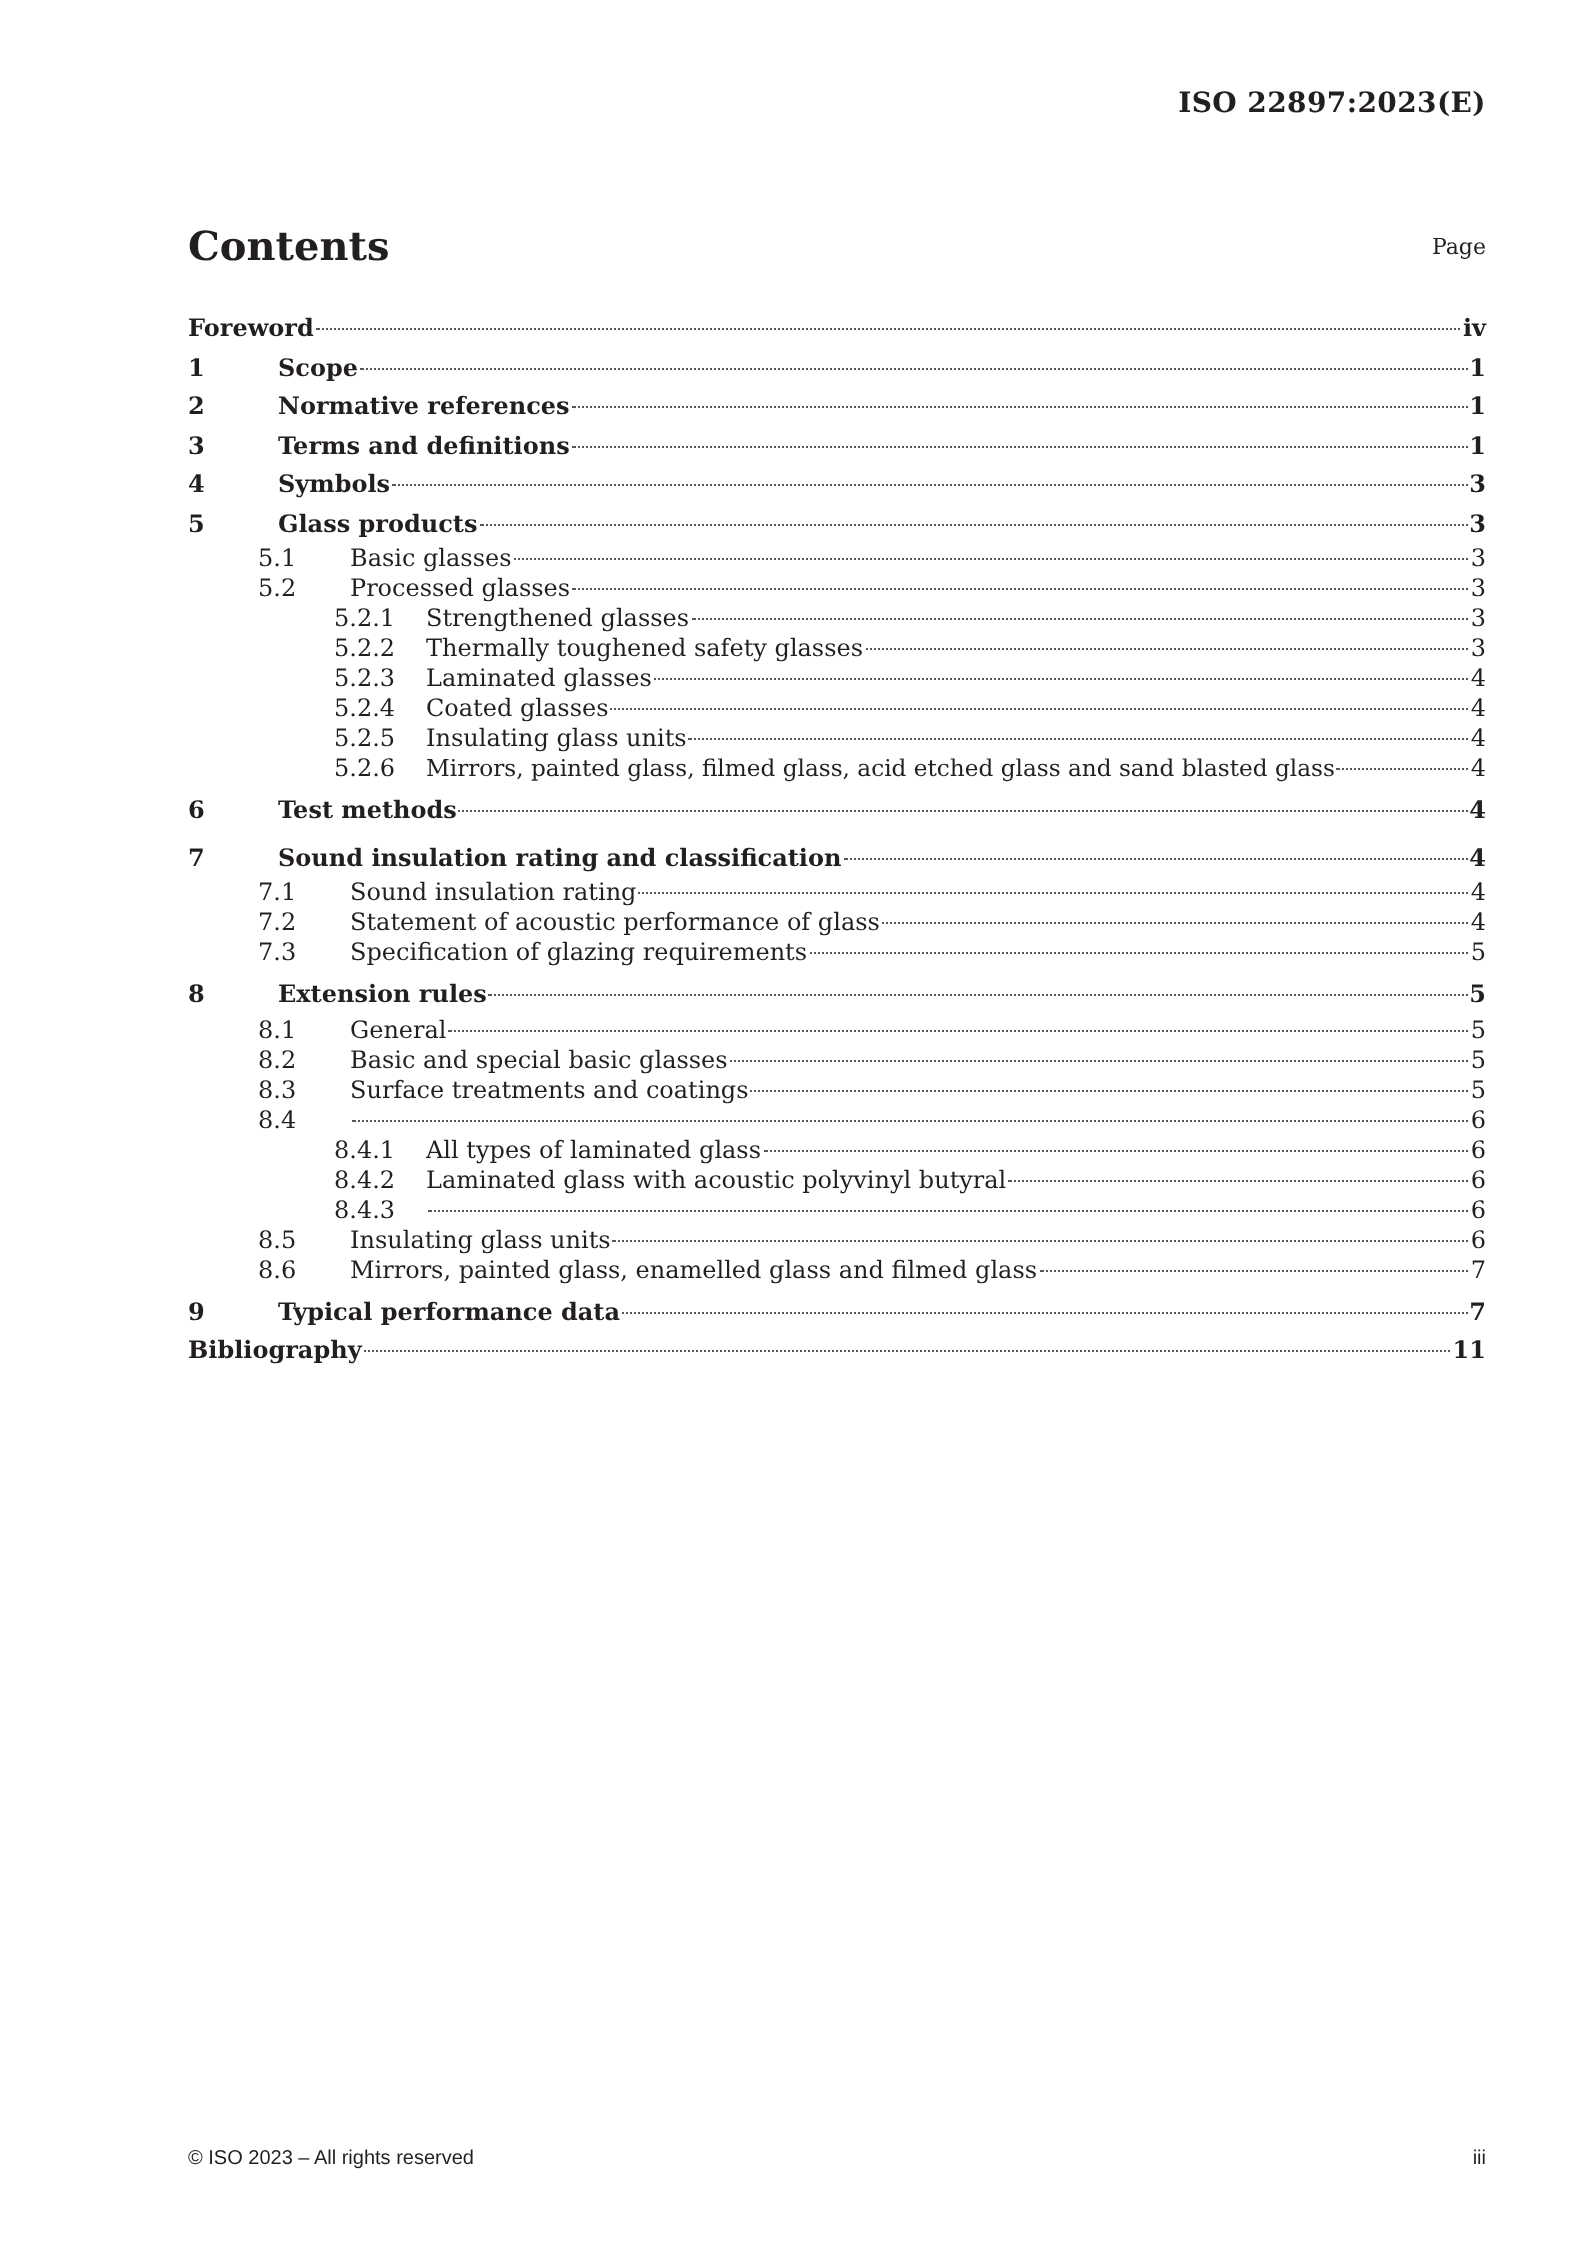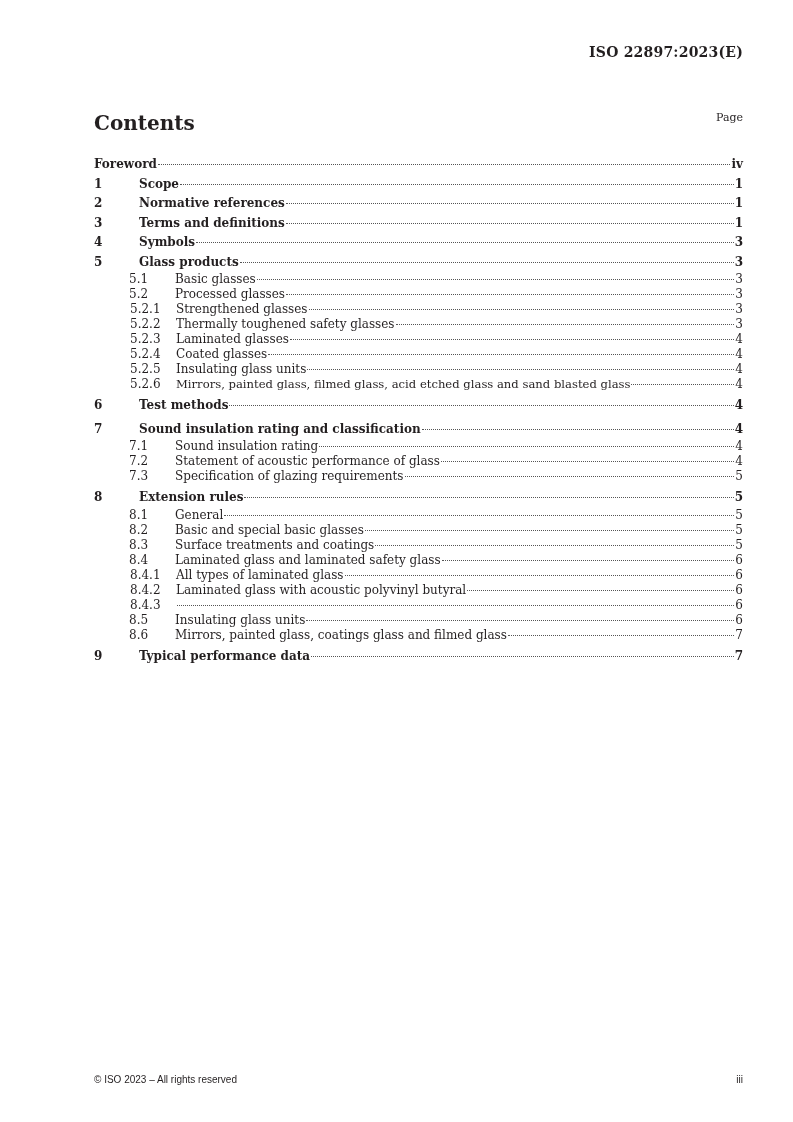--- a/index.html
+++ b/index.html
@@ -7,39 +7,39 @@
       width: 793px; height: 1122px; position: relative; overflow: hidden;
       font-family: "DejaVu Serif", "Liberation Serif", serif;
       color: #231f20;
     }
     .header-code {
       position: absolute; top: 44px; right: 50px;
       font-weight: bold; font-size: 14px; letter-spacing: 0.2px;
     }
     .title-row {
       position: absolute; top: 111px; left: 94px; right: 50px;
-      display: flex; justify-content: space-between; align-items: flex-start;
+      display: flex; justify-content: space-between; align-items: center;
     }
     .title { font-weight: bold; font-size: 20px; }
     .page-label { font-size: 11px; }
     .toc {
       position: absolute; top: 155px; left: 94px; right: 50px;
       font-size: 12px;
     }
     .row {
       display: flex; align-items: baseline; height: 15px; line-height: 15px;
       white-space: nowrap;
     }
     .row.lvl1 { height: 19.5px; line-height: 19.5px; }
     .row.bold { font-weight: bold; }
     .row.lvl1.gap { margin-top: 4px; }
     .num { flex: 0 0 auto; }
     .lvl1 .num { width: 45px; }
     .lvl2 .num { width: 46px; margin-left: 35px; }
-    .lvl3 .num { width: 46px; margin-left: 36px; }
+    .lvl3 .num { width: 46px; margin-left: 73px; }
     .label { flex: 0 0 auto; }
     .lvl2, .lvl3 { font-size: 12px; }
     .informative { font-weight: normal; }
     .leader {
       flex: 1 1 auto; border-bottom: 1px dotted #555; margin: 0 1px 0 1px;
       position: relative; top: -3px; min-width: 6px;
     }
     .pg { flex: 0 0 auto; text-align: center; }
     .footer {
       position: absolute; top: 1074px; left: 94px; right: 50px;
@@ -199,21 +199,20 @@
     <span class="pg">5</span>
   </div>
   <div class="row lvl2">
     <span class="num">8.3</span>
     <span class="label">Surface treatments and coatings</span>
     <span class="leader"></span>
     <span class="pg">5</span>
   </div>
   <div class="row lvl2">
     <span class="num">8.4</span>
-    <span class="label">Laminated glass and laminated safety glass</span>
     <span class="leader"></span>
     <span class="pg">6</span>
   </div>
   <div class="row lvl3">
     <span class="num">8.4.1</span>
     <span class="label">All types of laminated glass</span>
     <span class="leader"></span>
     <span class="pg">6</span>
   </div>
   <div class="row lvl3">
@@ -228,31 +227,36 @@
     <span class="pg">6</span>
   </div>
   <div class="row lvl2">
     <span class="num">8.5</span>
     <span class="label">Insulating glass units</span>
     <span class="leader"></span>
     <span class="pg">6</span>
   </div>
   <div class="row lvl2">
     <span class="num">8.6</span>
-    <span class="label">Mirrors, painted glass, coatings glass and filmed glass</span>
+    <span class="label">Mirrors, painted glass, enamelled glass and filmed glass</span>
     <span class="leader"></span>
     <span class="pg">7</span>
   </div>
 
   <div class="row lvl1 bold gap">
     <span class="num">9</span>
     <span class="label">Typical performance data</span>
     <span class="leader"></span>
     <span class="pg">7</span>
   </div>
 
 
+  <div class="row lvl1 bold">
+    <span class="label">Bibliography</span>
+    <span class="leader"></span>
+    <span class="pg">11</span>
+  </div>
 </div>
 
 <div class="footer">
   <span>© ISO 2023 – All rights reserved</span>
   <span>iii</span>
 </div>
 
 </body></html>

